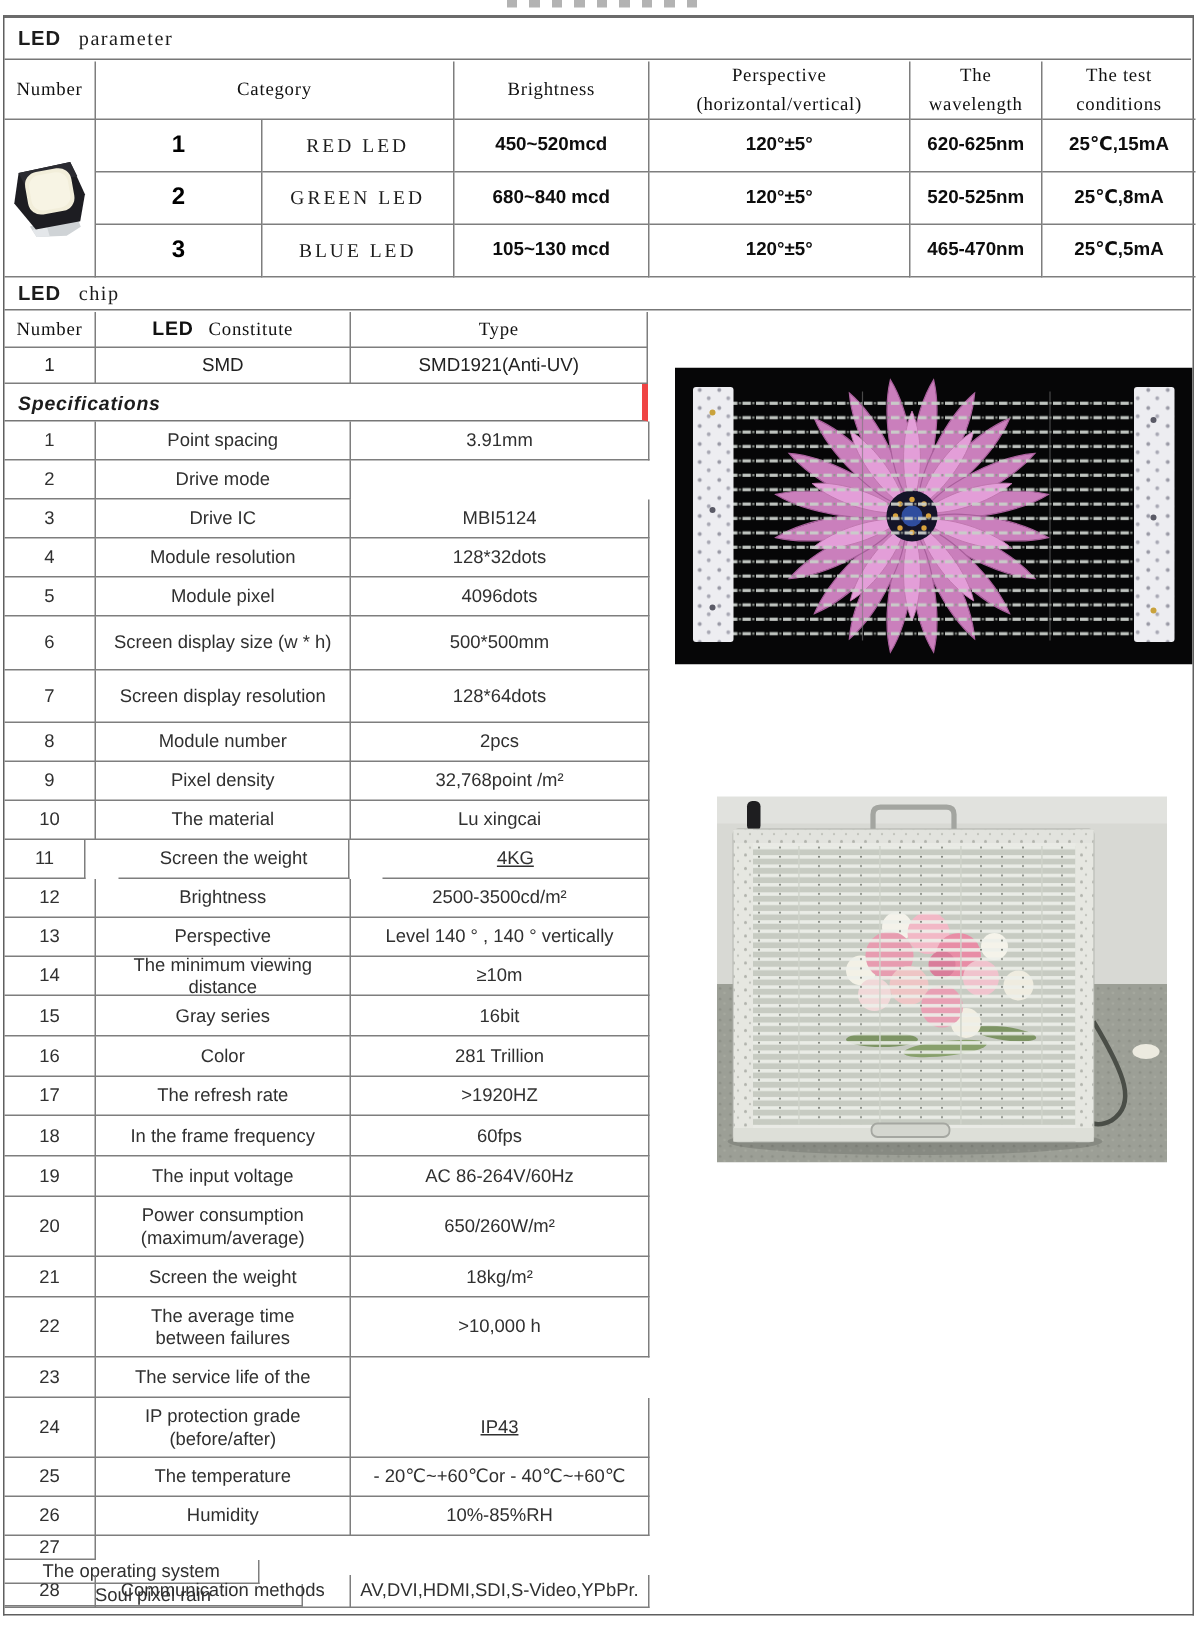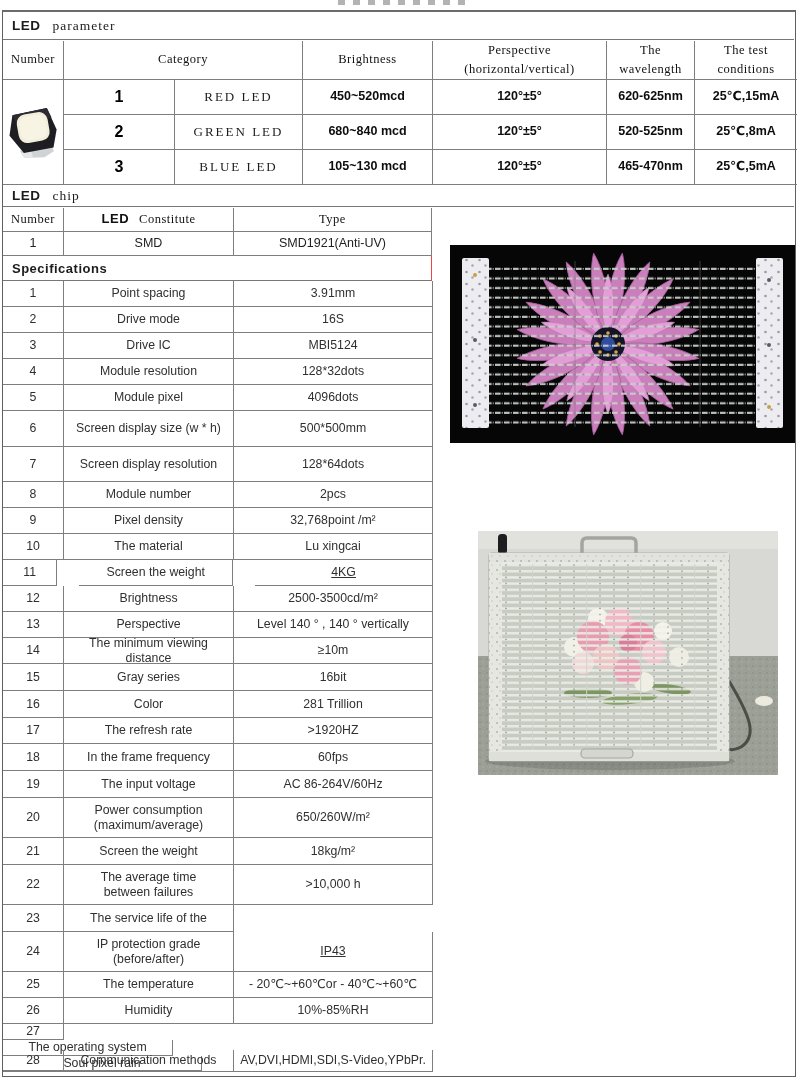--- a/index.html
+++ b/index.html
@@ -25,21 +25,21 @@
   #tbl-param{left:3px;top:41px;display:grid;width:794px;
      grid-template-columns:61px 111px 128px 130px 174px 88px 102px;
      grid-template-rows:39px 35px 35px 35px;}
   .num-big{font-weight:bold;font-size:16px;color:#000;}
   .bold-val{font-weight:bold;font-size:12.5px;color:#0d0d0d;}
   .cat-lbl{font-family:"Liberation Serif","DejaVu Serif",serif;font-size:13px;letter-spacing:2px;}
   
   #tbl-chip{left:3px;top:208px;display:grid;width:430px;
      grid-template-columns:61px 170px 198px;grid-template-rows:24px 24px;}
   .chip-val{font-size:12.5px;color:#222;}
-  #band-spec{width:429px;border-right:1px solid #ef4444;}
+  #band-spec{width:429px;border-right:4px solid #ef4444;font-style:italic;}
   #band-spec .b1{font-size:13px;}
   
   #tbl-spec{left:3px;top:281px;width:430px;}
   .srow{display:flex;}
   .srow .c{box-sizing:border-box;display:flex;align-items:center;justify-content:center;text-align:center;
      border-right:1px solid #7e7e7e;border-bottom:1px solid #7e7e7e;font-size:12.3px;color:#303030;line-height:1.2;}
   .srow .n{width:61px;}
   .srow .l{width:170px;padding:0 12px;}
   .srow .v{width:199px;padding:0 4px;}
   .u{text-decoration:underline;}
@@ -136,21 +136,20 @@
 
   <div id="tbl-spec" class="abs">
       <div class="srow" style="height: 26px;">
         <div class="c n">1</div>
         <div class="c l">Point spacing</div>
         <div class="c v">3.91mm</div>
       </div>
       <div class="srow" style="height: 26px;">
         <div class="c n">2</div>
         <div class="c l">Drive mode</div>
-        <div class="c v">16S</div>
       </div>
       <div class="srow" style="height: 26px;">
         <div class="c n">3</div>
         <div class="c l">Drive IC</div>
         <div class="c v">MBI5124</div>
       </div>
       <div class="srow" style="height: 26px;">
         <div class="c n">4</div>
         <div class="c l">Module resolution</div>
         <div class="c v">128*32dots</div>

